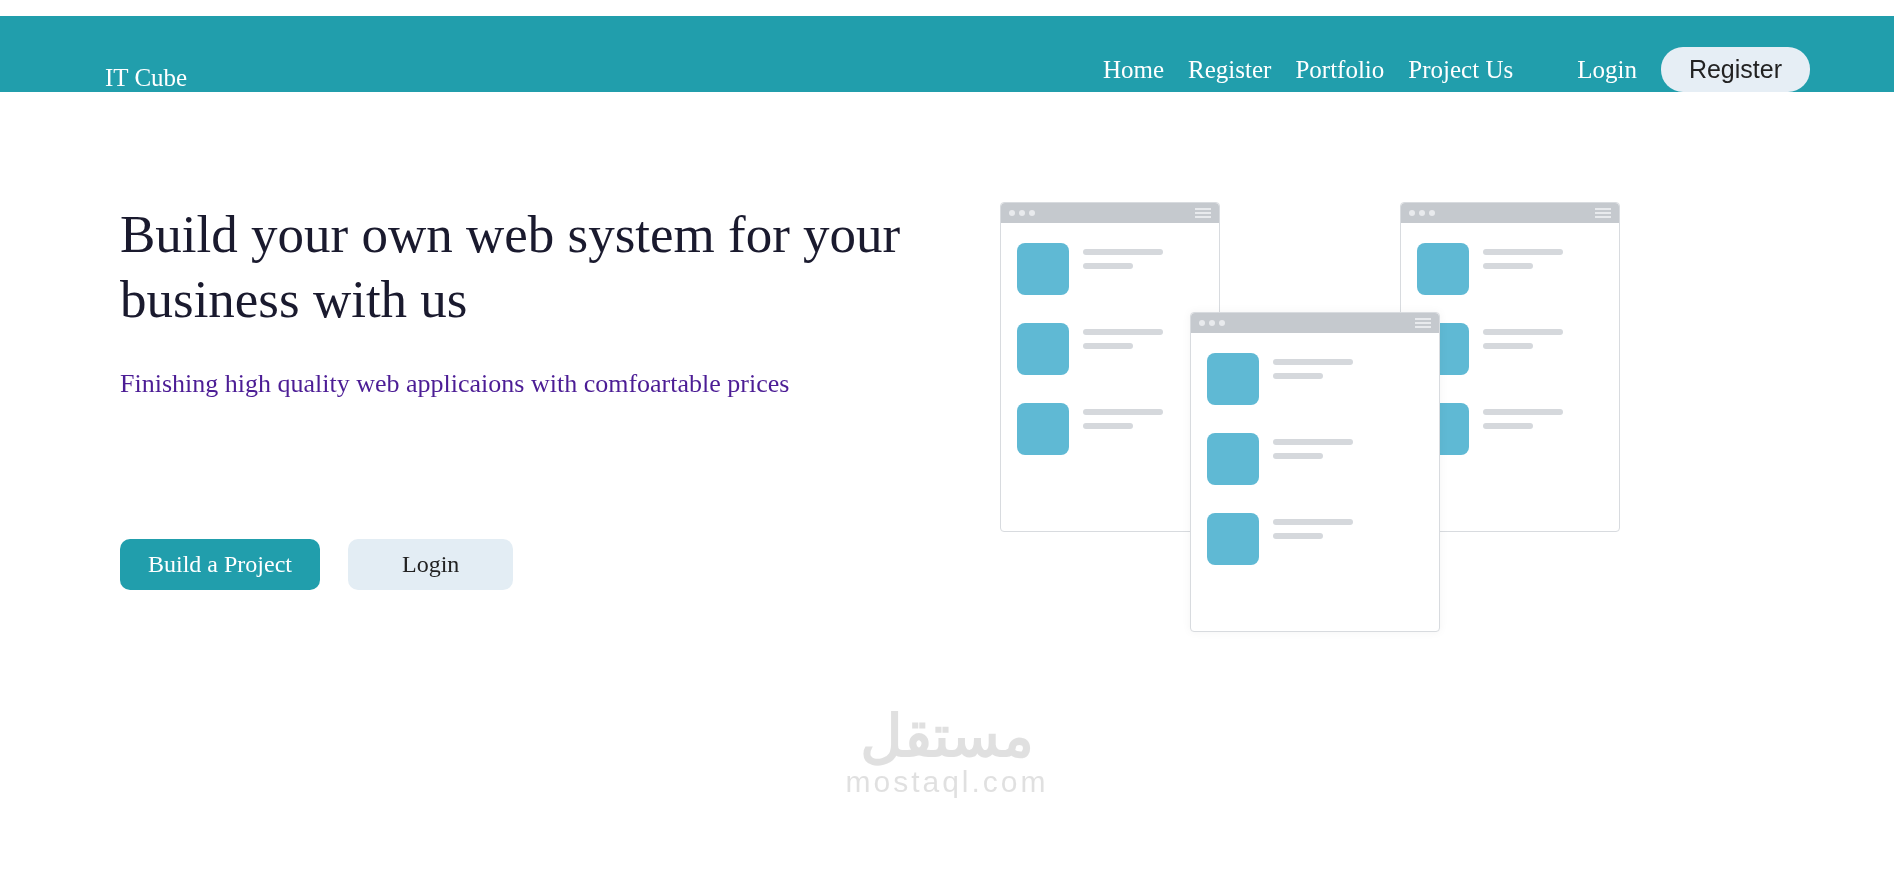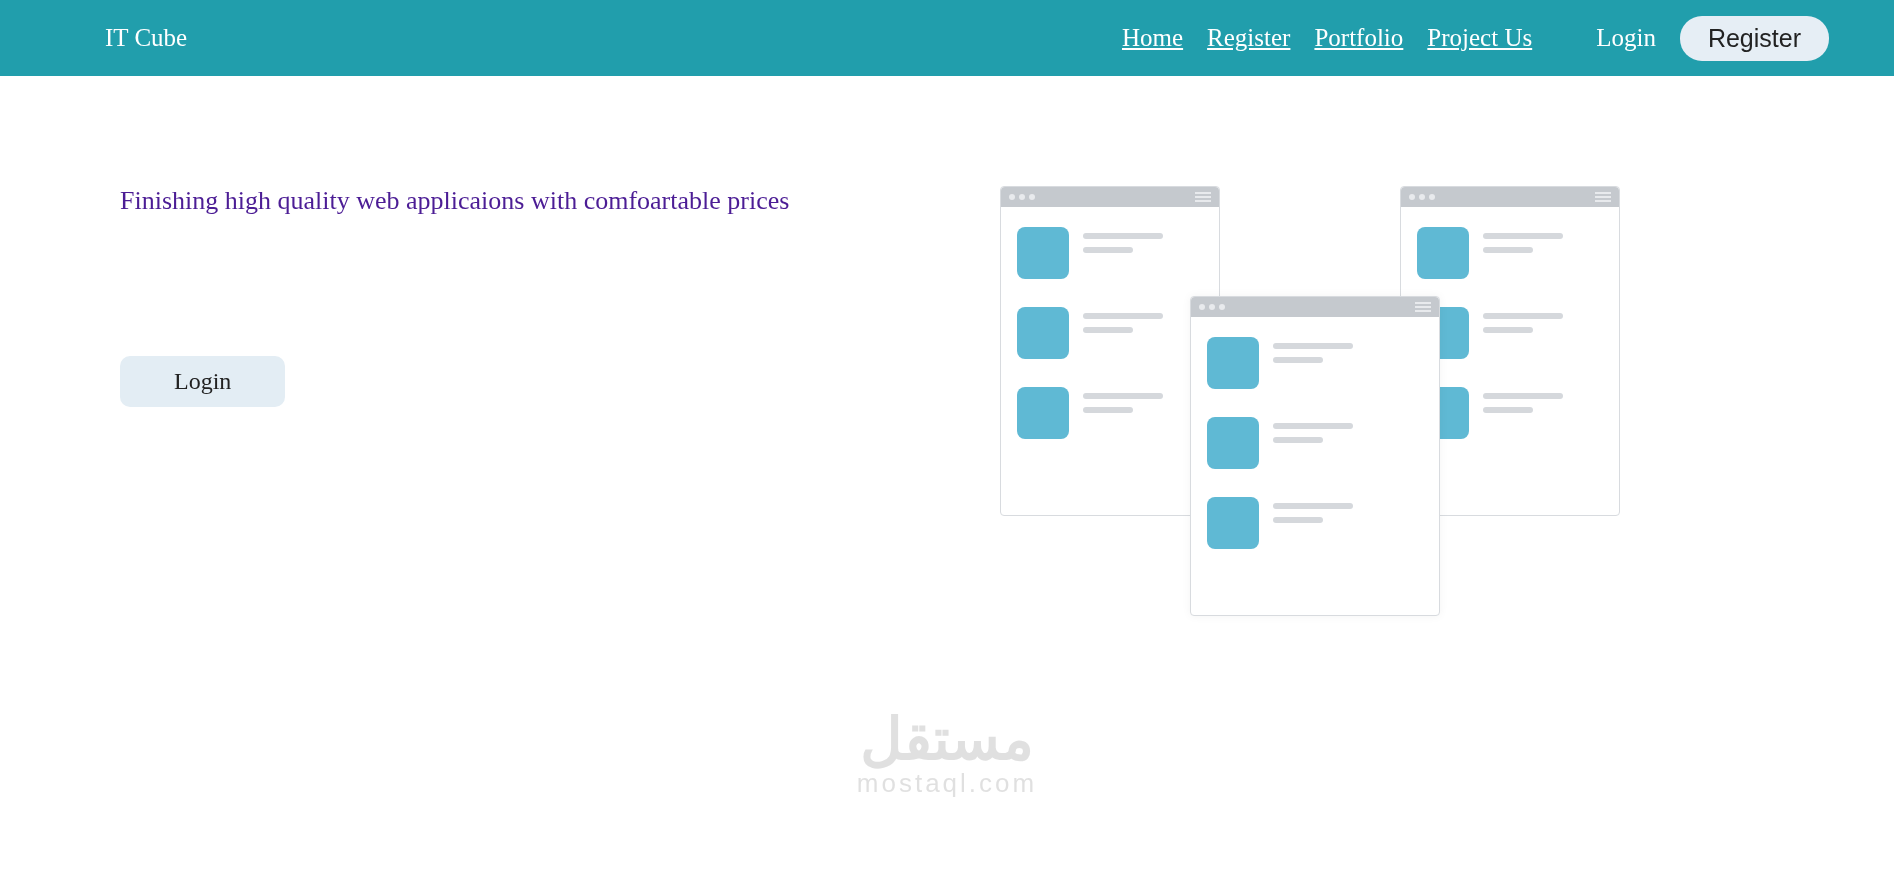--- a/index.html
+++ b/index.html
@@ -12,44 +12,44 @@
       background: #ffffff;
       width: 1894px;
       height: 877px;
       overflow: hidden;
       position: relative;
     }
     .navbar {
       background: #219eac;
       height: 76px;
       display: flex;
-      align-items: center;
+      align-items: flex-end;
       justify-content: space-between;
-      padding: 0 65px 0 105px;
+      padding: 0 84px 0 105px;
+      margin-top: 16px;
     }
     .brand {
       color: #ffffff;
       font-size: 25px;
       font-family: Georgia, serif;
     }
     .nav-right {
       display: flex;
       align-items: center;
       gap: 24px;
     }
     .nav-links {
       display: flex;
       gap: 24px;
     }
     .nav-link {
       color: #ffffff;
       font-size: 25px;
       cursor: pointer;
       font-family: Georgia, serif;
-      text-decoration: underline;
     }
     .auth-links {
       display: flex;
       align-items: center;
       gap: 24px;
       margin-left: 40px;
     }
     .login-link {
       color: #ffffff;
       font-size: 25px;
@@ -217,21 +217,21 @@
       opacity: 0.25;
     }
     .watermark-arabic {
       font-size: 58px;
       color: #888;
       font-weight: bold;
       font-family: Arial, sans-serif;
       line-height: 1;
     }
     .watermark-latin {
-      font-size: 26px;
+      font-size: 30px;
       color: #888;
       letter-spacing: 3px;
       font-family: Arial, sans-serif;
     }
   </style>
 </head>
 <body>
 
 <div class="navbar">
   <div class="brand">IT Cube</div>
@@ -244,22 +244,24 @@
     </div>
     <div class="auth-links">
       <div class="login-link">Login</div>
       <div class="register-btn">Register</div>
     </div>
   </div>
 </div>
 
 <div class="hero">
   <div class="hero-text">
+    <h1 class="hero-title">Build your own web system for your business with us</h1>
     <p class="hero-subtitle">Finishing high quality web applicaions with comfoartable prices</p>
     <div class="hero-buttons">
+      <button class="btn-primary">Build a Project</button>
       <button class="btn-secondary">Login</button>
     </div>
   </div>
 
   <div class="hero-illustration">
     <div class="window win1">
       <div class="window-header">
         <div class="dots">
             <div class="dot"></div>
             <div class="dot"></div>

